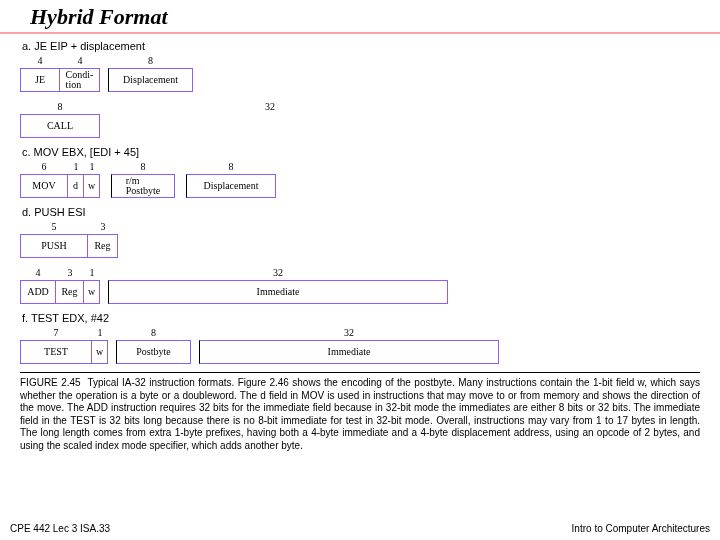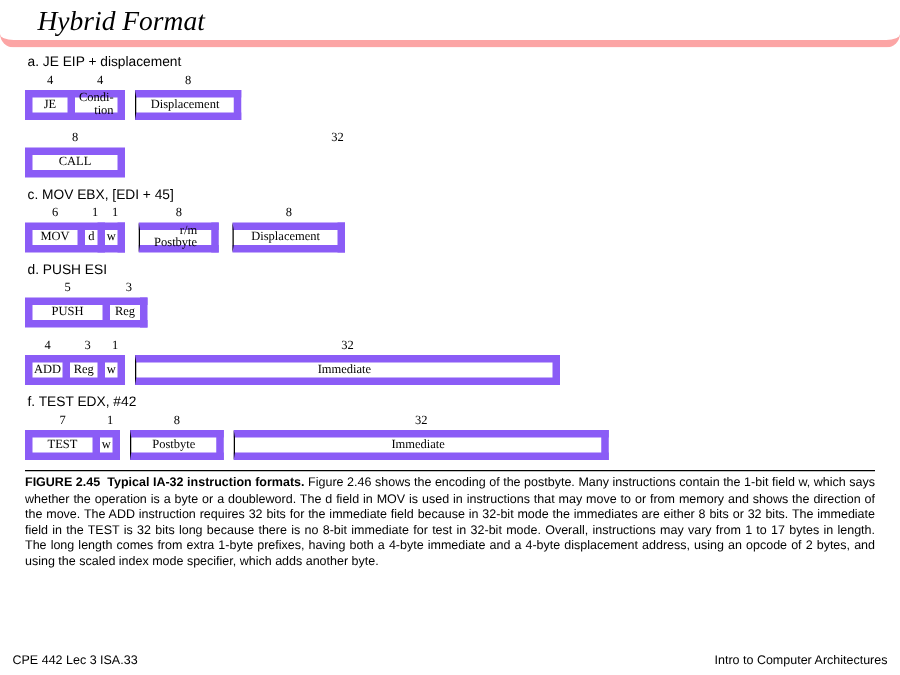--- a/index.html
+++ b/index.html
@@ -6,26 +6,25 @@
     body {
       width: 720px;
       height: 540px;
       background: #fff;
       font-family: Georgia, 'Times New Roman', serif;
       position: relative;
       overflow: hidden;
     }
     .slide-title {
       font-size: 22px;
-      font-weight: normal;
+      font-weight: bold;
       font-style: italic;
       padding: 4px 0 2px 30px;
-      border-bottom: 6px solid #fca5a5;
+      border-bottom: 2px solid #fca5a5;
       margin-bottom: 6px;
-      border-radius: 11px;
     }
     .content {
       padding: 0 20px;
       font-size: 11px;
     }
     .instr-row { margin-bottom: 8px; }
     .instr-label {
       font-family: Arial, sans-serif;
       font-size: 11px;
       margin: 2px 0 2px 2px;
@@ -39,43 +38,43 @@
       flex-direction: column;
       align-items: center;
     }
     .field-width {
       font-size: 10px;
       text-align: center;
       height: 14px;
       line-height: 14px;
     }
     .field-box {
-      border: 6px solid #8b5cf6;
+      border: 1px solid #8b5cf6;
       height: 24px;
       display: flex;
       align-items: center;
       justify-content: center;
       font-size: 10px;
-      text-align: right;
+      text-align: left;
       line-height: 1;
       padding: 0 2px;
     }
     .field + .field .field-box { border-left: none; }
     .spacer { width: 8px; }
     
     .figure-caption {
       border-top: 1px solid #000;
       margin-top: 6px;
       padding-top: 4px;
       font-size: 10px;
       line-height: 1.25;
       font-family: Arial, sans-serif;
       text-align: justify;
     }
-    .figure-caption .fignum { font-weight: bold; margin-top: 30px; }
+    .figure-caption .fignum { font-weight: normal; margin-top: 30px; }
     
     .footer {
       position: absolute;
       bottom: 6px;
       left: 0;
       right: 0;
       display: flex;
       justify-content: space-between;
       padding: 0 10px;
       font-family: Arial, sans-serif;
@@ -182,21 +181,21 @@
           <div class="field-box" style="width:340px;border-left:1px solid #000">Immediate</div>
         </div>
     </div>
   </div>
 
   <div class="instr-row">
     <div class="instr-label">f. TEST EDX, #42</div>
     <div class="field-row">
       <div class="field">
           <div class="field-width" style="width:60px">7</div>
-          <div class="field-box" style="width:60px">TEST</div>
+          <div class="field-box" style="width:72px">TEST</div>
         </div>
       <div class="field">
           <div class="field-width" style="width:16px">1</div>
           <div class="field-box" style="width:16px">w</div>
         </div>
       <div class="spacer"></div>
       <div class="field">
           <div class="field-width" style="width:75px">8</div>
           <div class="field-box" style="width:75px;border-left:1px solid #000">Postbyte</div>
         </div>

